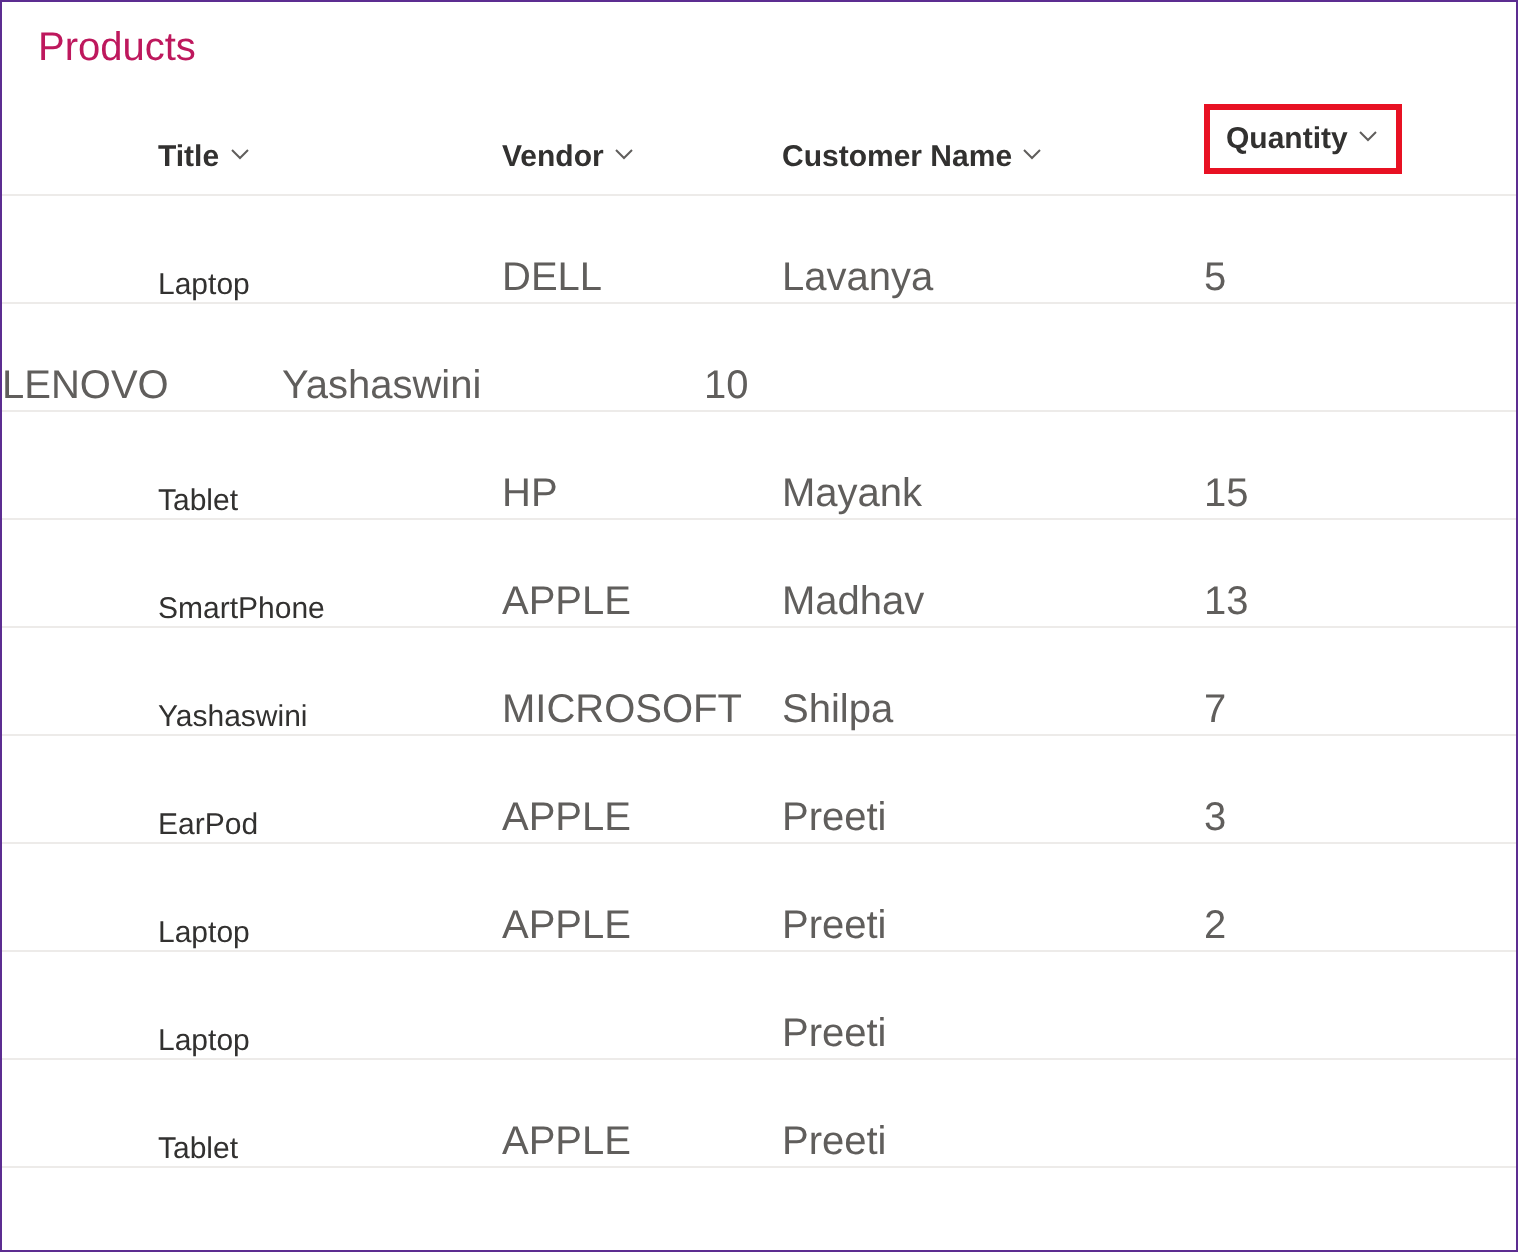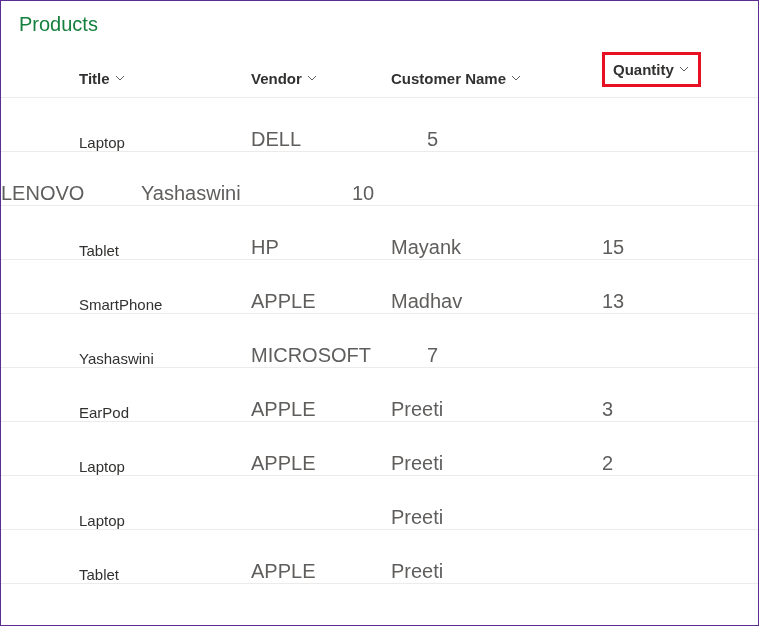--- a/index.html
+++ b/index.html
@@ -10,21 +10,21 @@
     body {
       font-family: "Segoe UI", Tahoma, Geneva, Verdana, sans-serif;
       width: 759px;
       height: 626px;
       background: #fff;
       border: 1px solid #5c2d91;
     }
     .page-title {
       font-size: 20px;
       font-weight: 400;
-      color: #15803d;
+      color: #be185d;
       padding: 12px 18px 8px 18px;
     }
     .table-wrap {
       padding: 0;
     }
     .hdr-row {
       display: flex;
       align-items: flex-end;
       border-bottom: 1px solid #edebe9;
       padding: 10px 0;
@@ -127,20 +127,23 @@
   </div>
 
   <div id="rows-container">
       <div class="data-row">
         <div class="col col-title">
           <span class="cell">Laptop</span>
         </div>
         <div class="col col-vendor">
           <span class="cell-secondary">DELL</span>
         </div>
+        <div class="col col-customer">
+          <span class="cell-secondary">Lavanya</span>
+        </div>
         <div class="col col-qty">
           <span class="cell-secondary">5</span>
         </div>
       </div>
       <div class="data-row">
         <div class="col col-vendor">
           <span class="cell-secondary">LENOVO</span>
         </div>
         <div class="col col-customer">
           <span class="cell-secondary">Yashaswini</span>
@@ -177,20 +180,23 @@
           <span class="cell-secondary">13</span>
         </div>
       </div>
       <div class="data-row">
         <div class="col col-title">
           <span class="cell">Yashaswini</span>
         </div>
         <div class="col col-vendor">
           <span class="cell-secondary">MICROSOFT</span>
         </div>
+        <div class="col col-customer">
+          <span class="cell-secondary">Shilpa</span>
+        </div>
         <div class="col col-qty">
           <span class="cell-secondary">7</span>
         </div>
       </div>
       <div class="data-row">
         <div class="col col-title">
           <span class="cell">EarPod</span>
         </div>
         <div class="col col-vendor">
           <span class="cell-secondary">APPLE</span>

